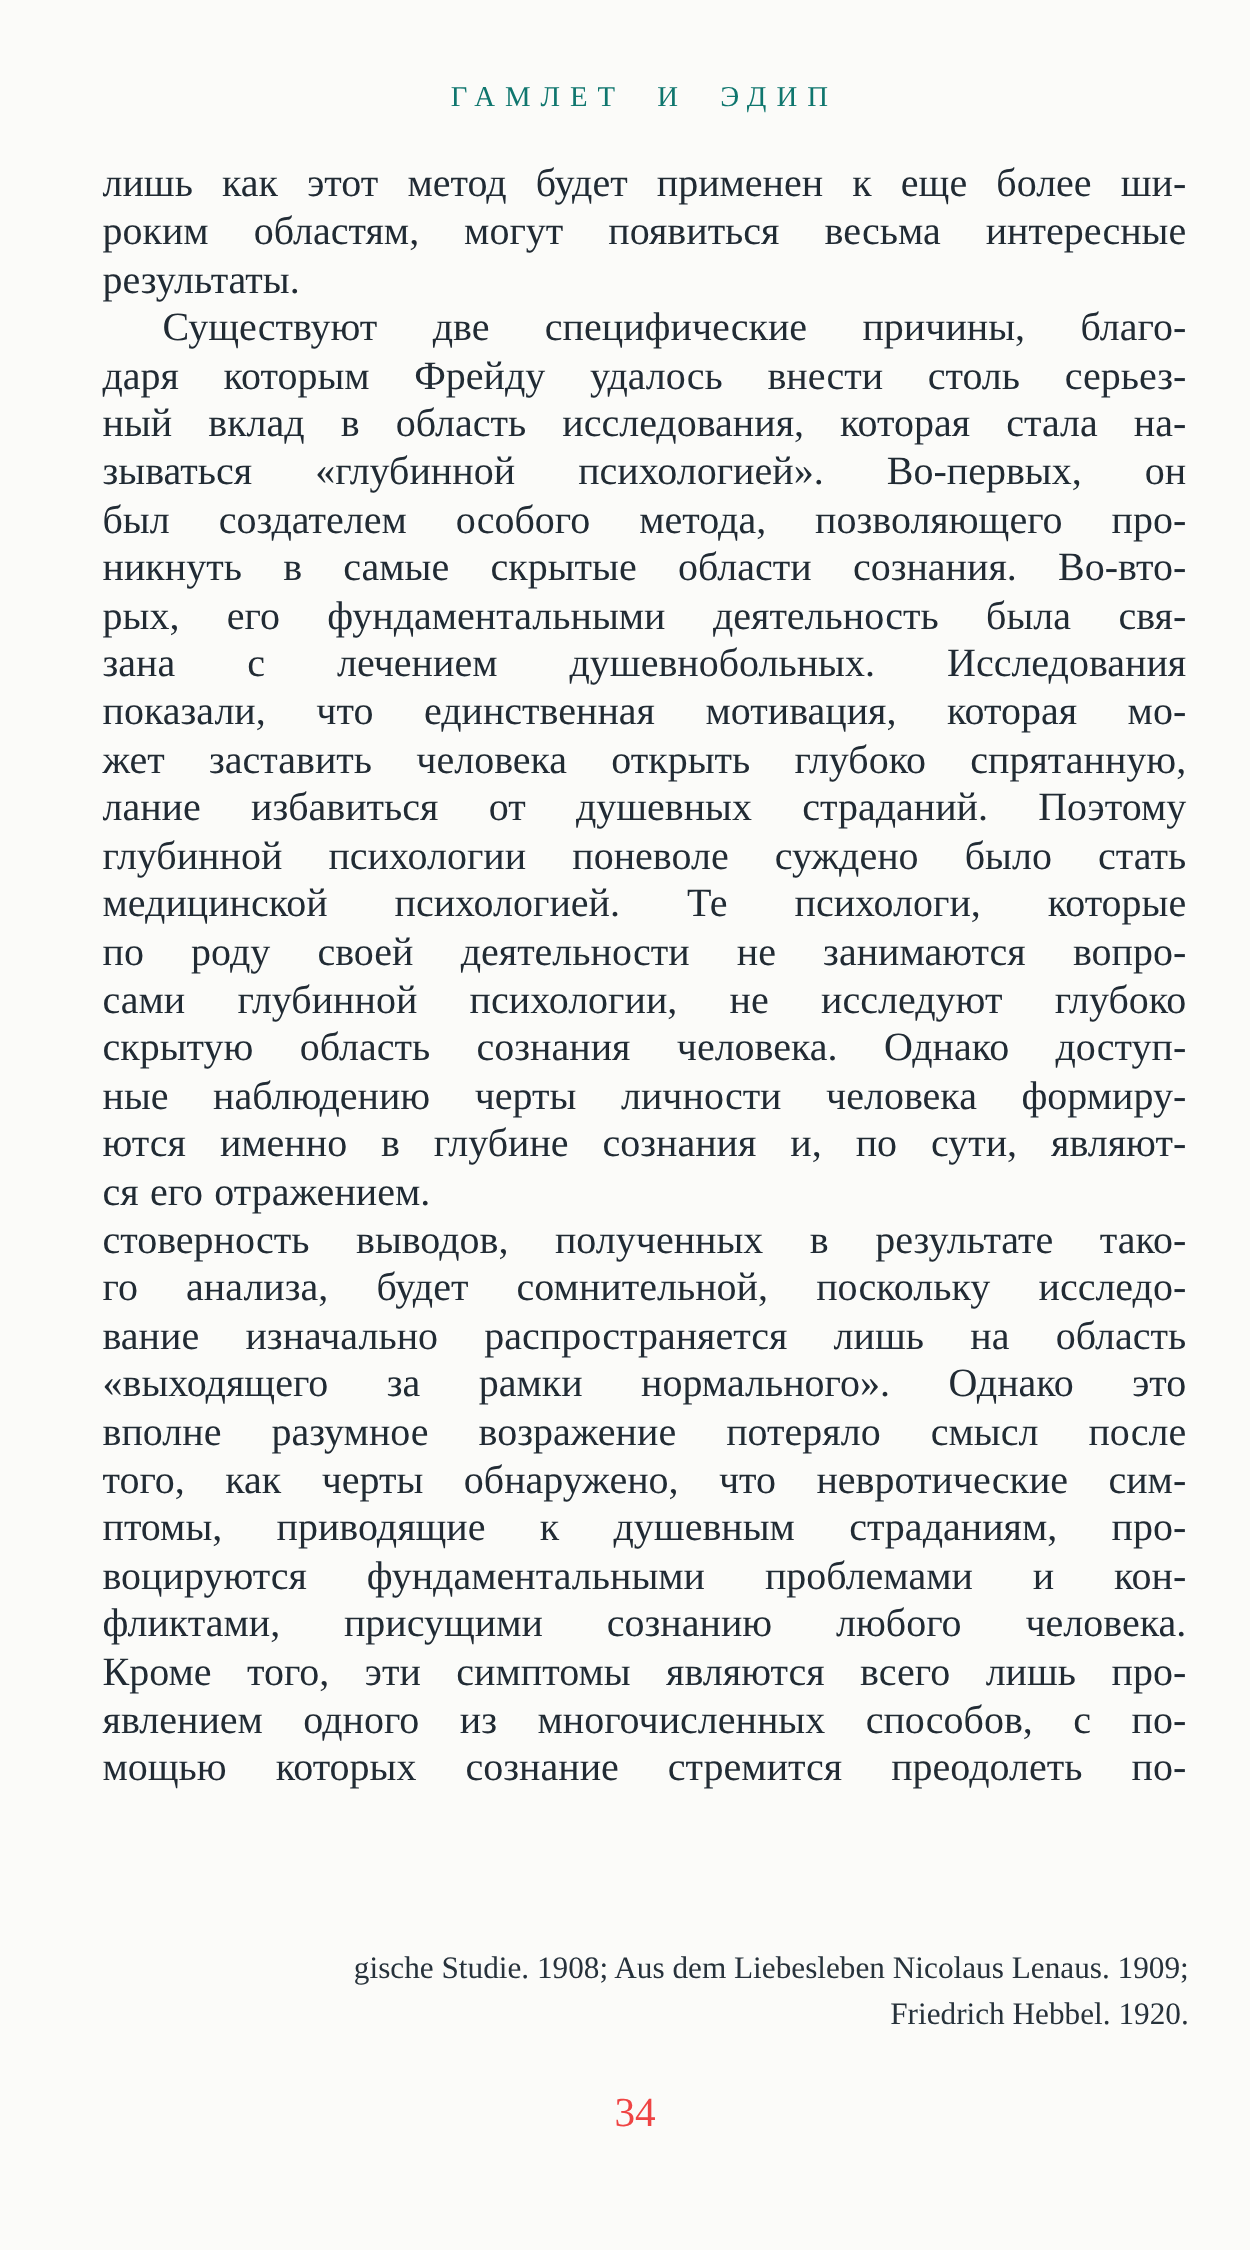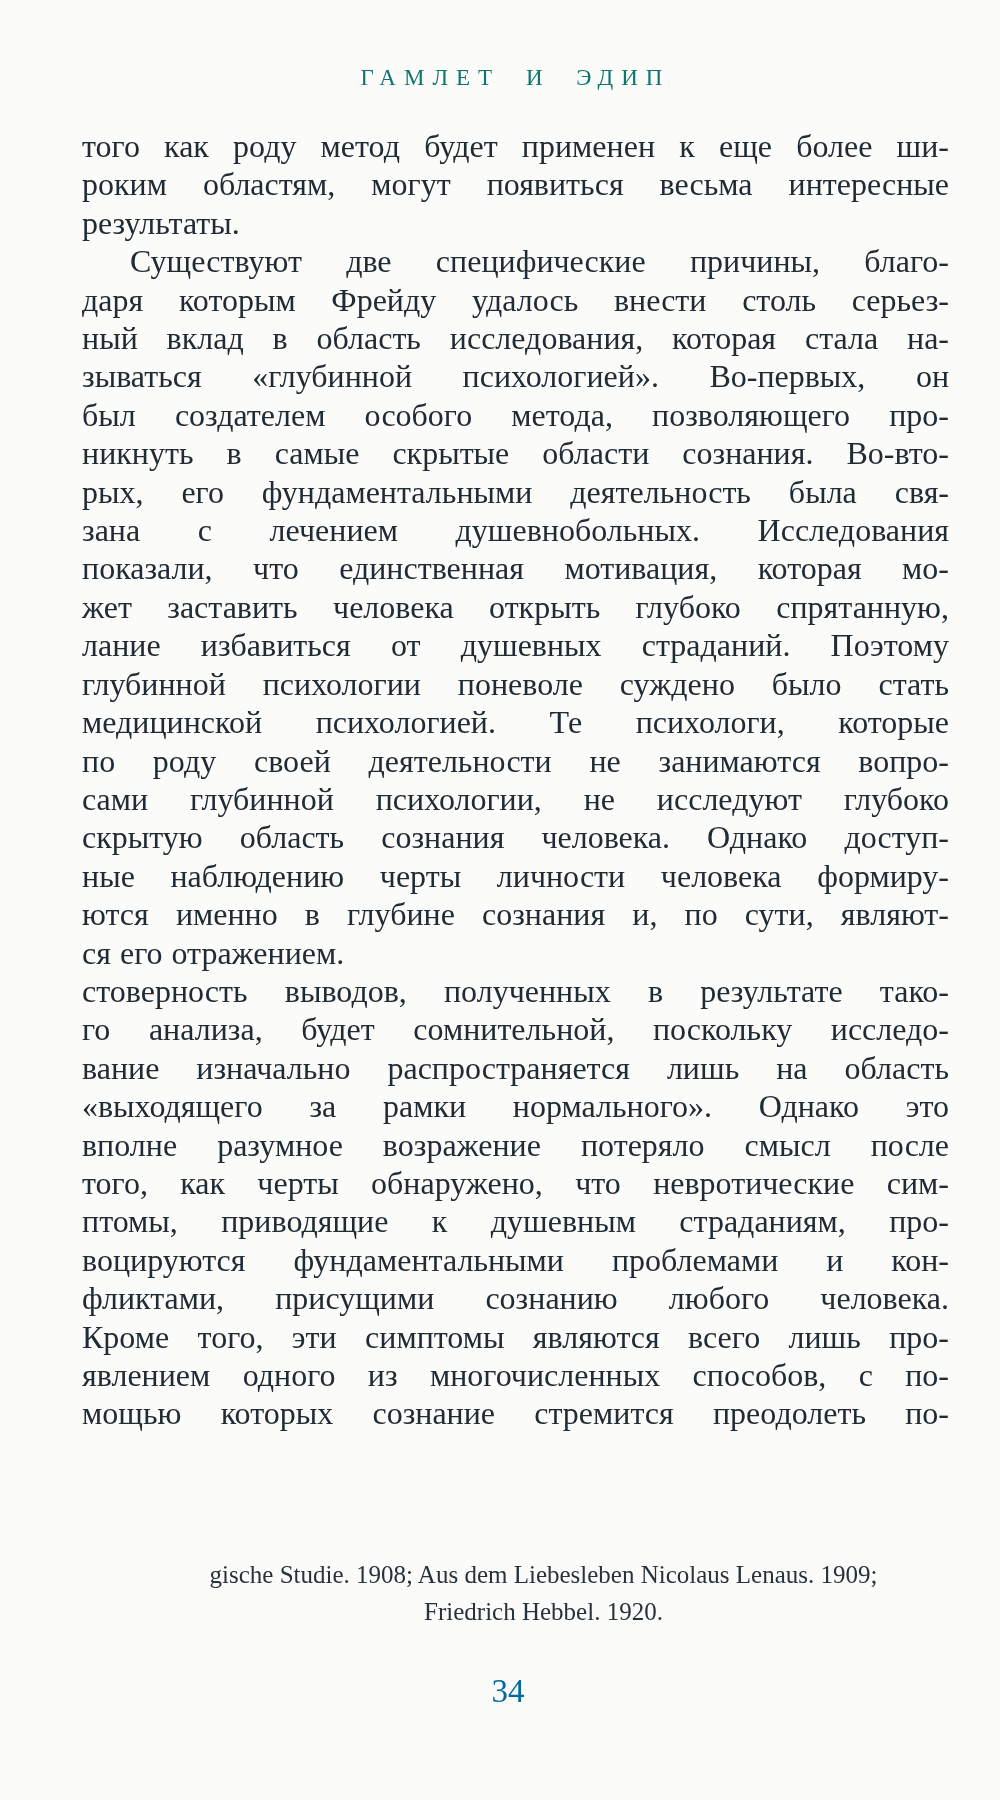--- a/index.html
+++ b/index.html
@@ -49,41 +49,41 @@
   }
   .footnote {
     position: absolute;
     left: 136px;
     top: 1556px;
     width: 815px;
   }
   .footnote .fn-line {
     font-size: 25px;
     line-height: 37px;
-    text-align: center;
+    text-align: right;
     color: #27323b;
   }
   .page-number {
     position: absolute;
     left: 82px;
     width: 852px;
     top: 1672px;
     text-align: center;
     font-size: 33px;
     line-height: 38px;
-    color: #0369a1;
+    color: #ef4444;
   }
 </style>
 </head>
 <body>
 
 <div class="running-header">ГАМЛЕТ И ЭДИП</div>
 
 <div class="body-text">
-    <div class="line">того как роду метод будет применен к еще более ши-</div>
+    <div class="line">лишь как этот метод будет применен к еще более ши-</div>
     <div class="line">роким областям, могут появиться весьма интересные</div>
     <div class="line flush">результаты.</div>
     <div class="line indent">Существуют две специфические причины, благо-</div>
     <div class="line">даря которым Фрейду удалось внести столь серьез-</div>
     <div class="line">ный вклад в область исследования, которая стала на-</div>
     <div class="line">зываться «глубинной психологией». Во-первых, он</div>
     <div class="line">был создателем особого метода, позволяющего про-</div>
     <div class="line">никнуть в самые скрытые области сознания. Во-вто-</div>
     <div class="line">рых, его фундаментальными деятельность была свя-</div>
     <div class="line">зана с лечением душевнобольных. Исследования</div>

